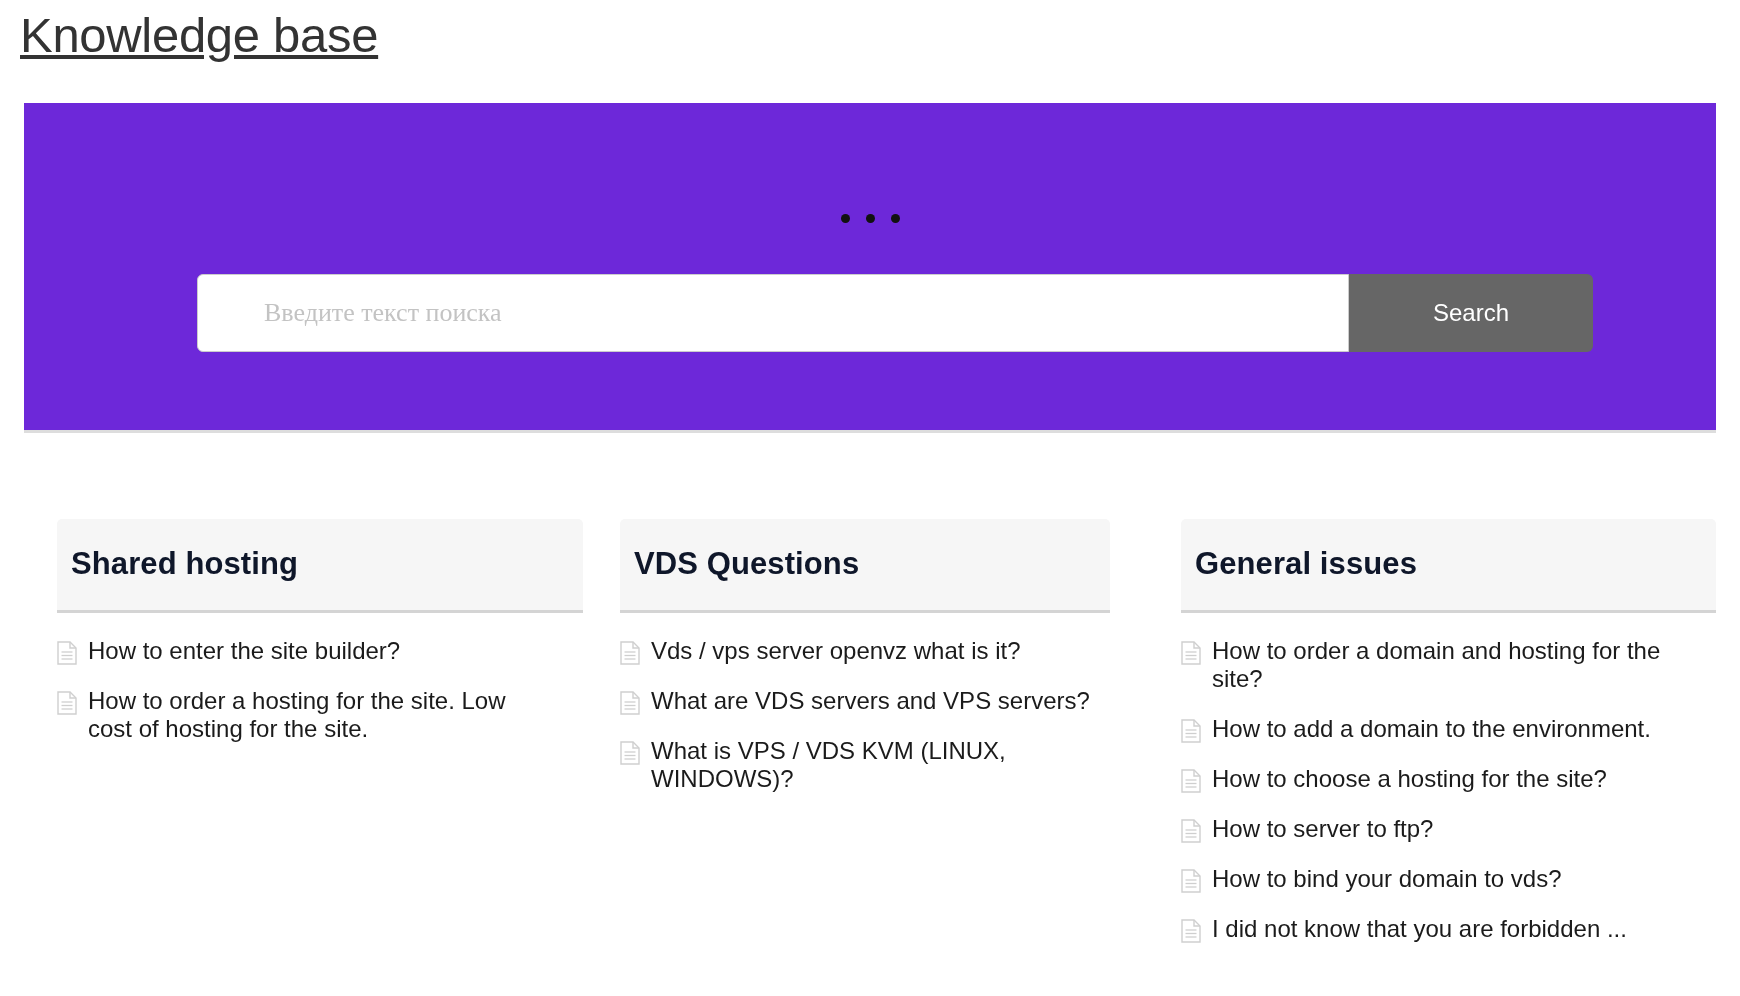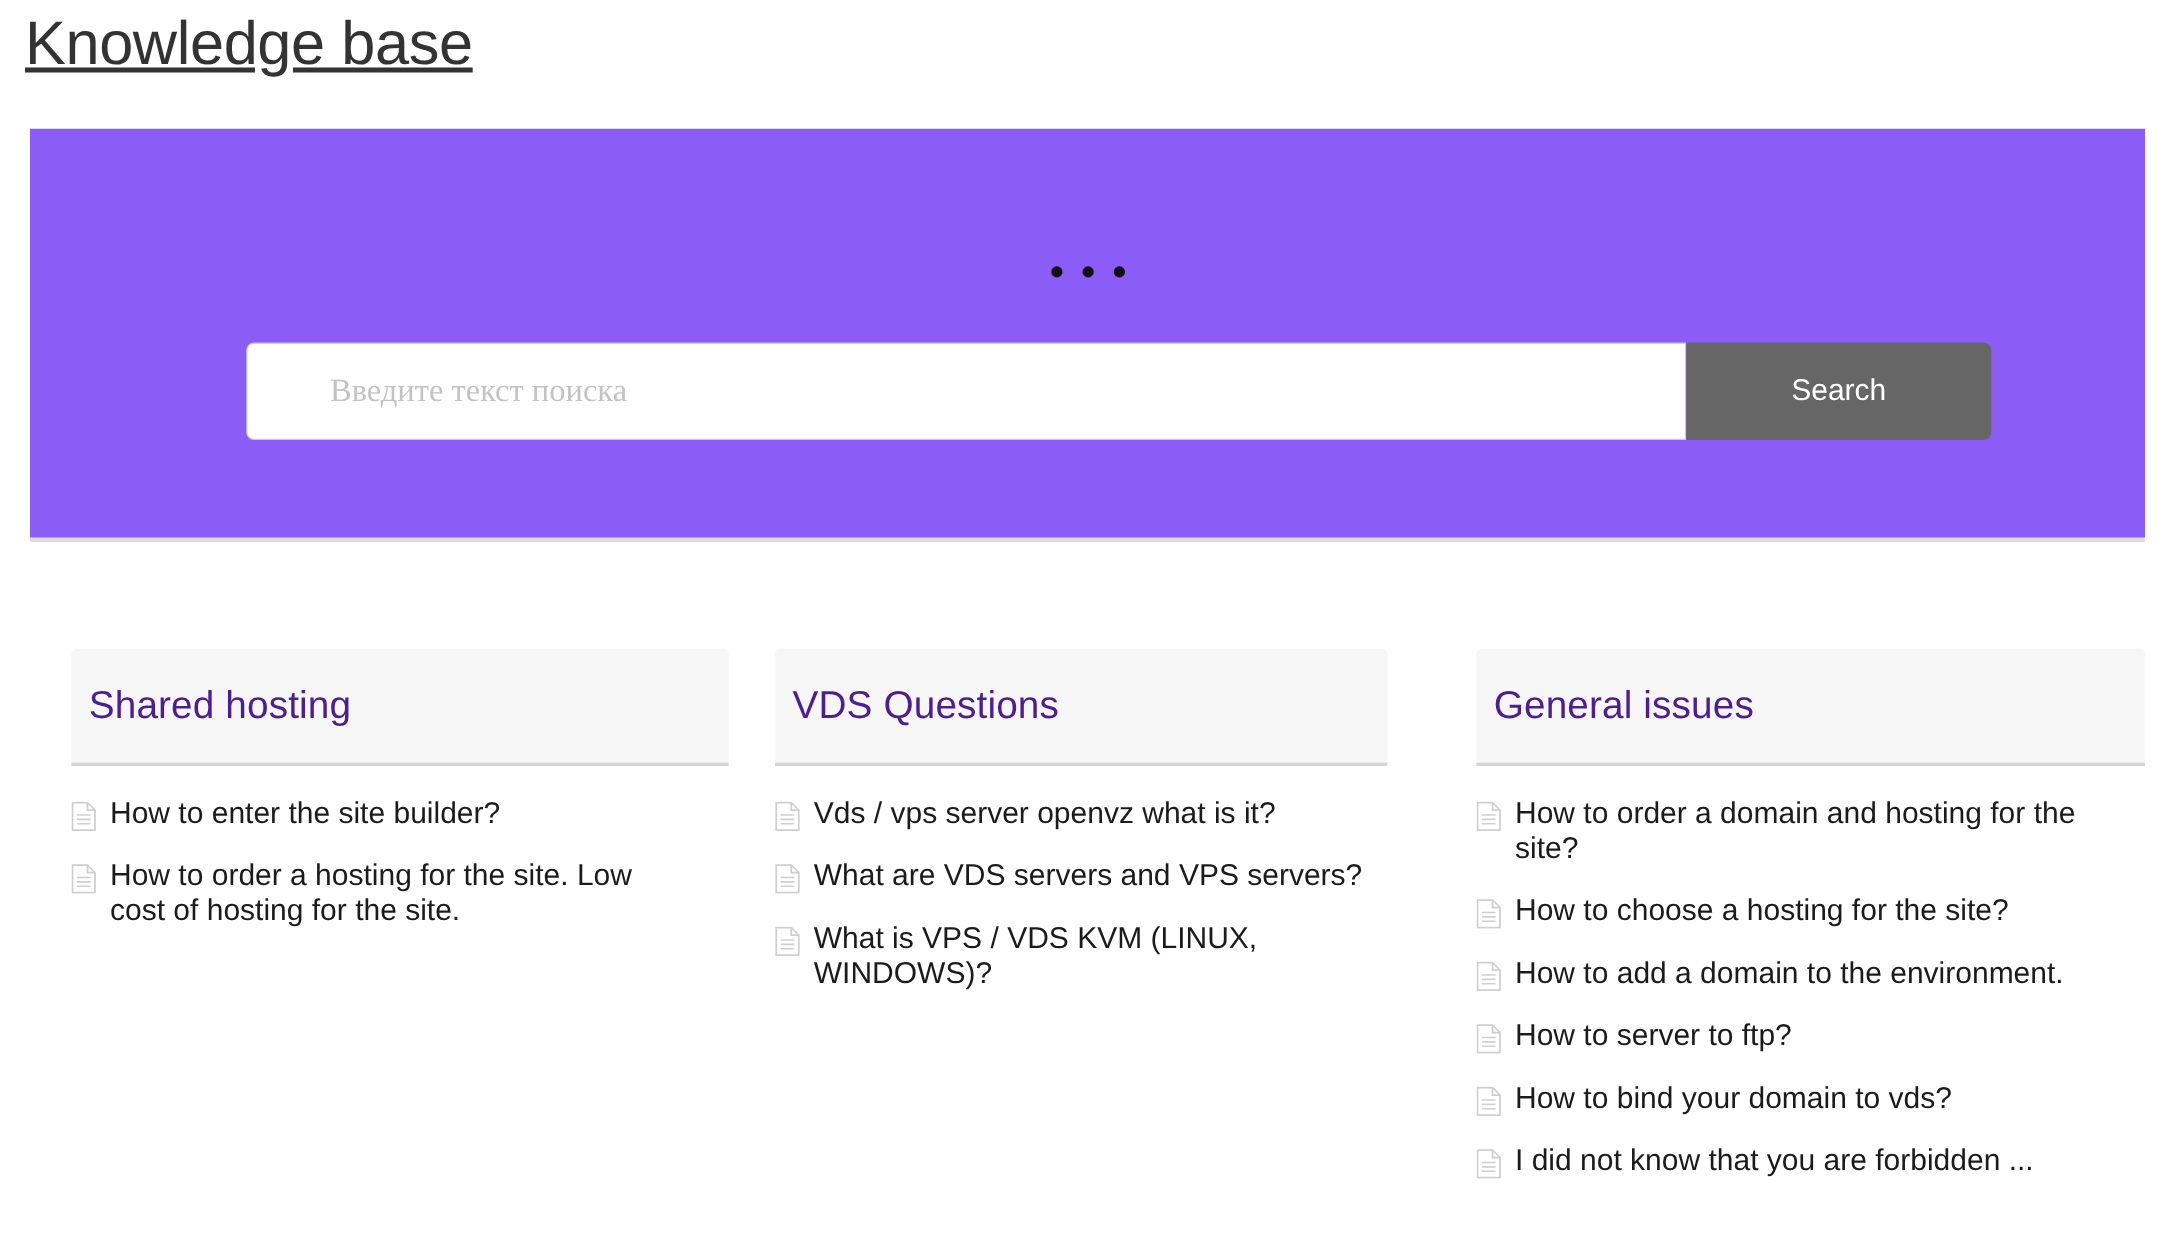--- a/index.html
+++ b/index.html
@@ -31,21 +31,21 @@
     text-decoration: underline;
   }
 
   
   .hero {
     position: absolute;
     left: 24px;
     top: 103px;
     width: 1692px;
     height: 330px;
-    background: #8b5cf6;
+    background: #6d28d9;
     border-bottom: 3px solid #dddddd;
     box-sizing: border-box;
   }
   .hero-dots {
     position: absolute;
     left: 0;
     right: 0;
     top: 108px;
     text-align: center;
     height: 14px;
@@ -121,22 +121,22 @@
     border-bottom: 3px solid #d4d4d4;
     height: 94px;
     box-sizing: border-box;
     border-radius: 5px 5px 0 0;
     display: flex;
     align-items: center;
     padding-left: 14px;
   }
   .card-head-title {
     font-size: 31px;
-    color: #4c1d95;
-    font-weight: 400;
+    color: #0f172a;
+    font-weight: 700;
     letter-spacing: 0.1px;
     line-height: 1.1;
   }
 
   .article-list {
     list-style: none;
     margin: 0;
     padding: 24px 0 0 0;
   }
   .article-item {
@@ -292,48 +292,48 @@
           <svg viewBox="0 0 20 24" width="20" height="24" xmlns="http://www.w3.org/2000/svg">
             <path d="M1 1 H13 L19 7 V23 H1 Z" fill="#ffffff" stroke="#cfcfcf" stroke-width="1.4"></path>
             <path d="M13 1 V7 H19" fill="none" stroke="#cfcfcf" stroke-width="1.4"></path>
             <g stroke="#cfcfcf" stroke-width="1.3">
               <line x1="4.5" y1="11" x2="15.5" y2="11"></line>
               <line x1="4.5" y1="14.5" x2="15.5" y2="14.5"></line>
               <line x1="4.5" y1="18" x2="15.5" y2="18"></line>
             </g>
           </svg>
         </span>
+        <a class="article-link" href="#">How to add a domain to the environment.</a>
+      </li>
+      <li class="article-item">
+        <span class="doc-icon">
+          <svg viewBox="0 0 20 24" width="20" height="24" xmlns="http://www.w3.org/2000/svg">
+            <path d="M1 1 H13 L19 7 V23 H1 Z" fill="#ffffff" stroke="#cfcfcf" stroke-width="1.4"></path>
+            <path d="M13 1 V7 H19" fill="none" stroke="#cfcfcf" stroke-width="1.4"></path>
+            <g stroke="#cfcfcf" stroke-width="1.3">
+              <line x1="4.5" y1="11" x2="15.5" y2="11"></line>
+              <line x1="4.5" y1="14.5" x2="15.5" y2="14.5"></line>
+              <line x1="4.5" y1="18" x2="15.5" y2="18"></line>
+            </g>
+          </svg>
+        </span>
         <a class="article-link" href="#">How to choose a hosting for the site?</a>
       </li>
       <li class="article-item">
         <span class="doc-icon">
           <svg viewBox="0 0 20 24" width="20" height="24" xmlns="http://www.w3.org/2000/svg">
             <path d="M1 1 H13 L19 7 V23 H1 Z" fill="#ffffff" stroke="#cfcfcf" stroke-width="1.4"></path>
             <path d="M13 1 V7 H19" fill="none" stroke="#cfcfcf" stroke-width="1.4"></path>
             <g stroke="#cfcfcf" stroke-width="1.3">
               <line x1="4.5" y1="11" x2="15.5" y2="11"></line>
               <line x1="4.5" y1="14.5" x2="15.5" y2="14.5"></line>
               <line x1="4.5" y1="18" x2="15.5" y2="18"></line>
             </g>
           </svg>
         </span>
-        <a class="article-link" href="#">How to add a domain to the environment.</a>
-      </li>
-      <li class="article-item">
-        <span class="doc-icon">
-          <svg viewBox="0 0 20 24" width="20" height="24" xmlns="http://www.w3.org/2000/svg">
-            <path d="M1 1 H13 L19 7 V23 H1 Z" fill="#ffffff" stroke="#cfcfcf" stroke-width="1.4"></path>
-            <path d="M13 1 V7 H19" fill="none" stroke="#cfcfcf" stroke-width="1.4"></path>
-            <g stroke="#cfcfcf" stroke-width="1.3">
-              <line x1="4.5" y1="11" x2="15.5" y2="11"></line>
-              <line x1="4.5" y1="14.5" x2="15.5" y2="14.5"></line>
-              <line x1="4.5" y1="18" x2="15.5" y2="18"></line>
-            </g>
-          </svg>
-        </span>
         <a class="article-link" href="#">How to server to ftp?</a>
       </li>
       <li class="article-item">
         <span class="doc-icon">
           <svg viewBox="0 0 20 24" width="20" height="24" xmlns="http://www.w3.org/2000/svg">
             <path d="M1 1 H13 L19 7 V23 H1 Z" fill="#ffffff" stroke="#cfcfcf" stroke-width="1.4"></path>
             <path d="M13 1 V7 H19" fill="none" stroke="#cfcfcf" stroke-width="1.4"></path>
             <g stroke="#cfcfcf" stroke-width="1.3">
               <line x1="4.5" y1="11" x2="15.5" y2="11"></line>
               <line x1="4.5" y1="14.5" x2="15.5" y2="14.5"></line>

